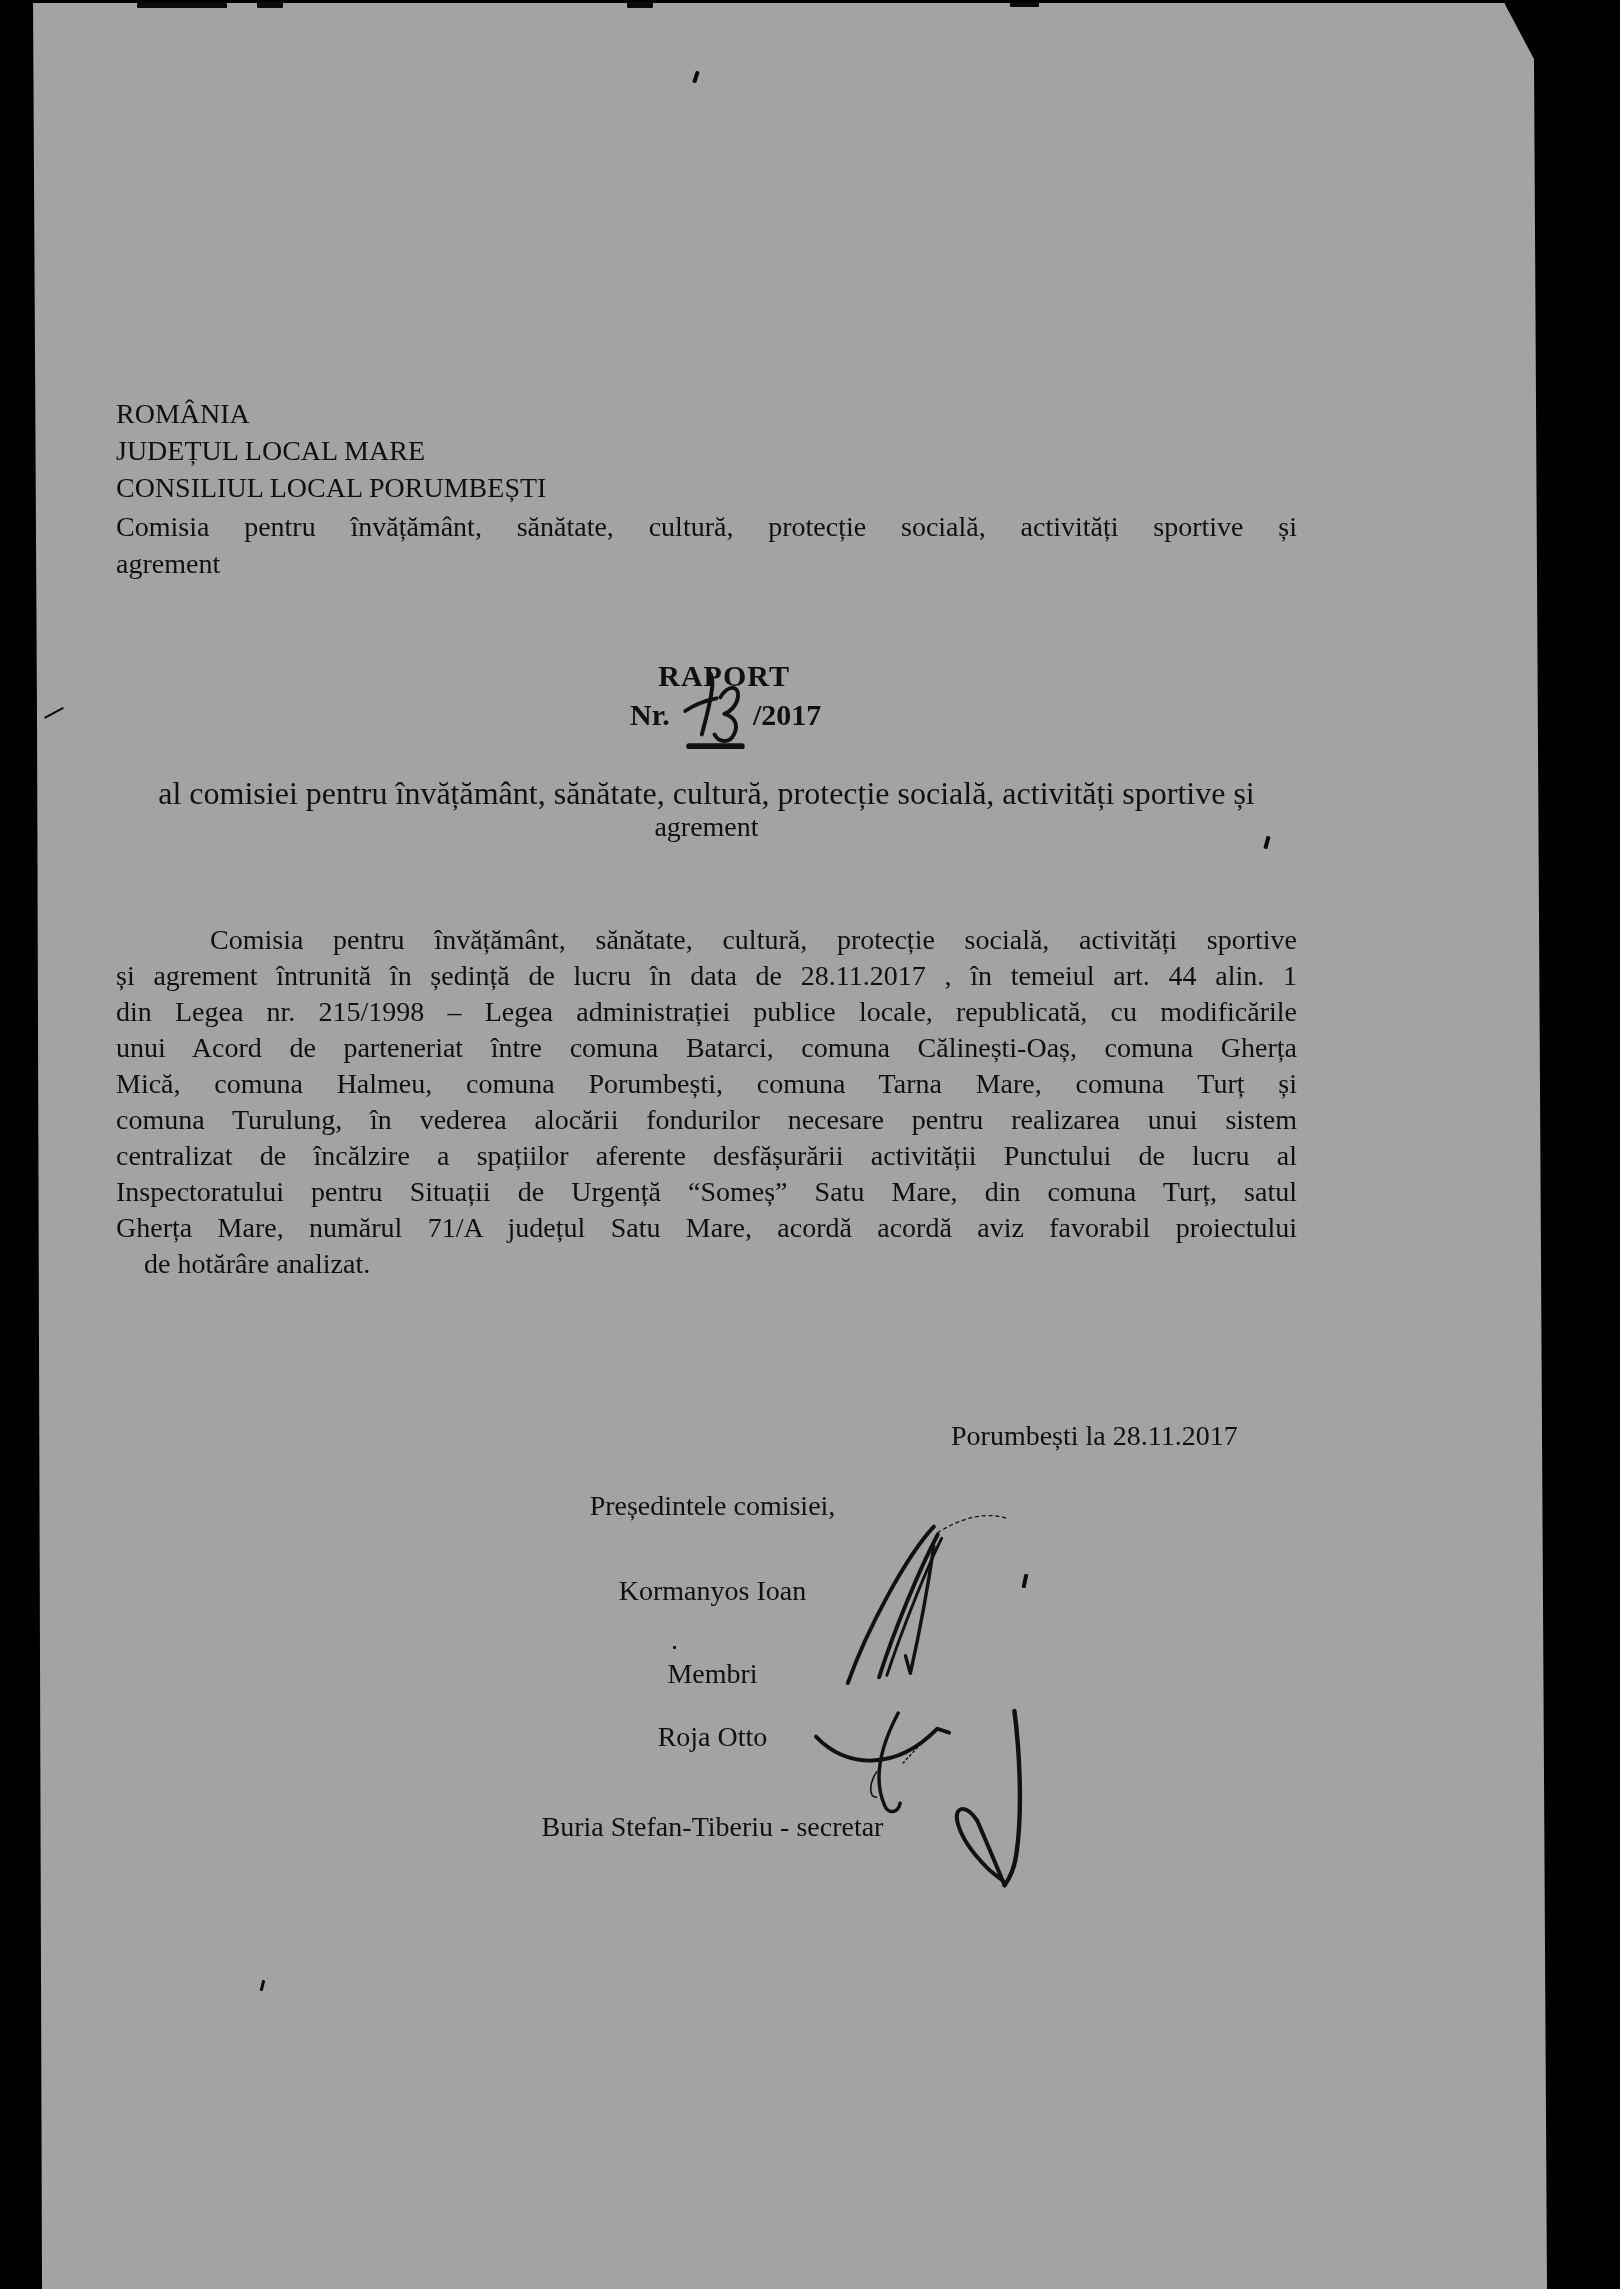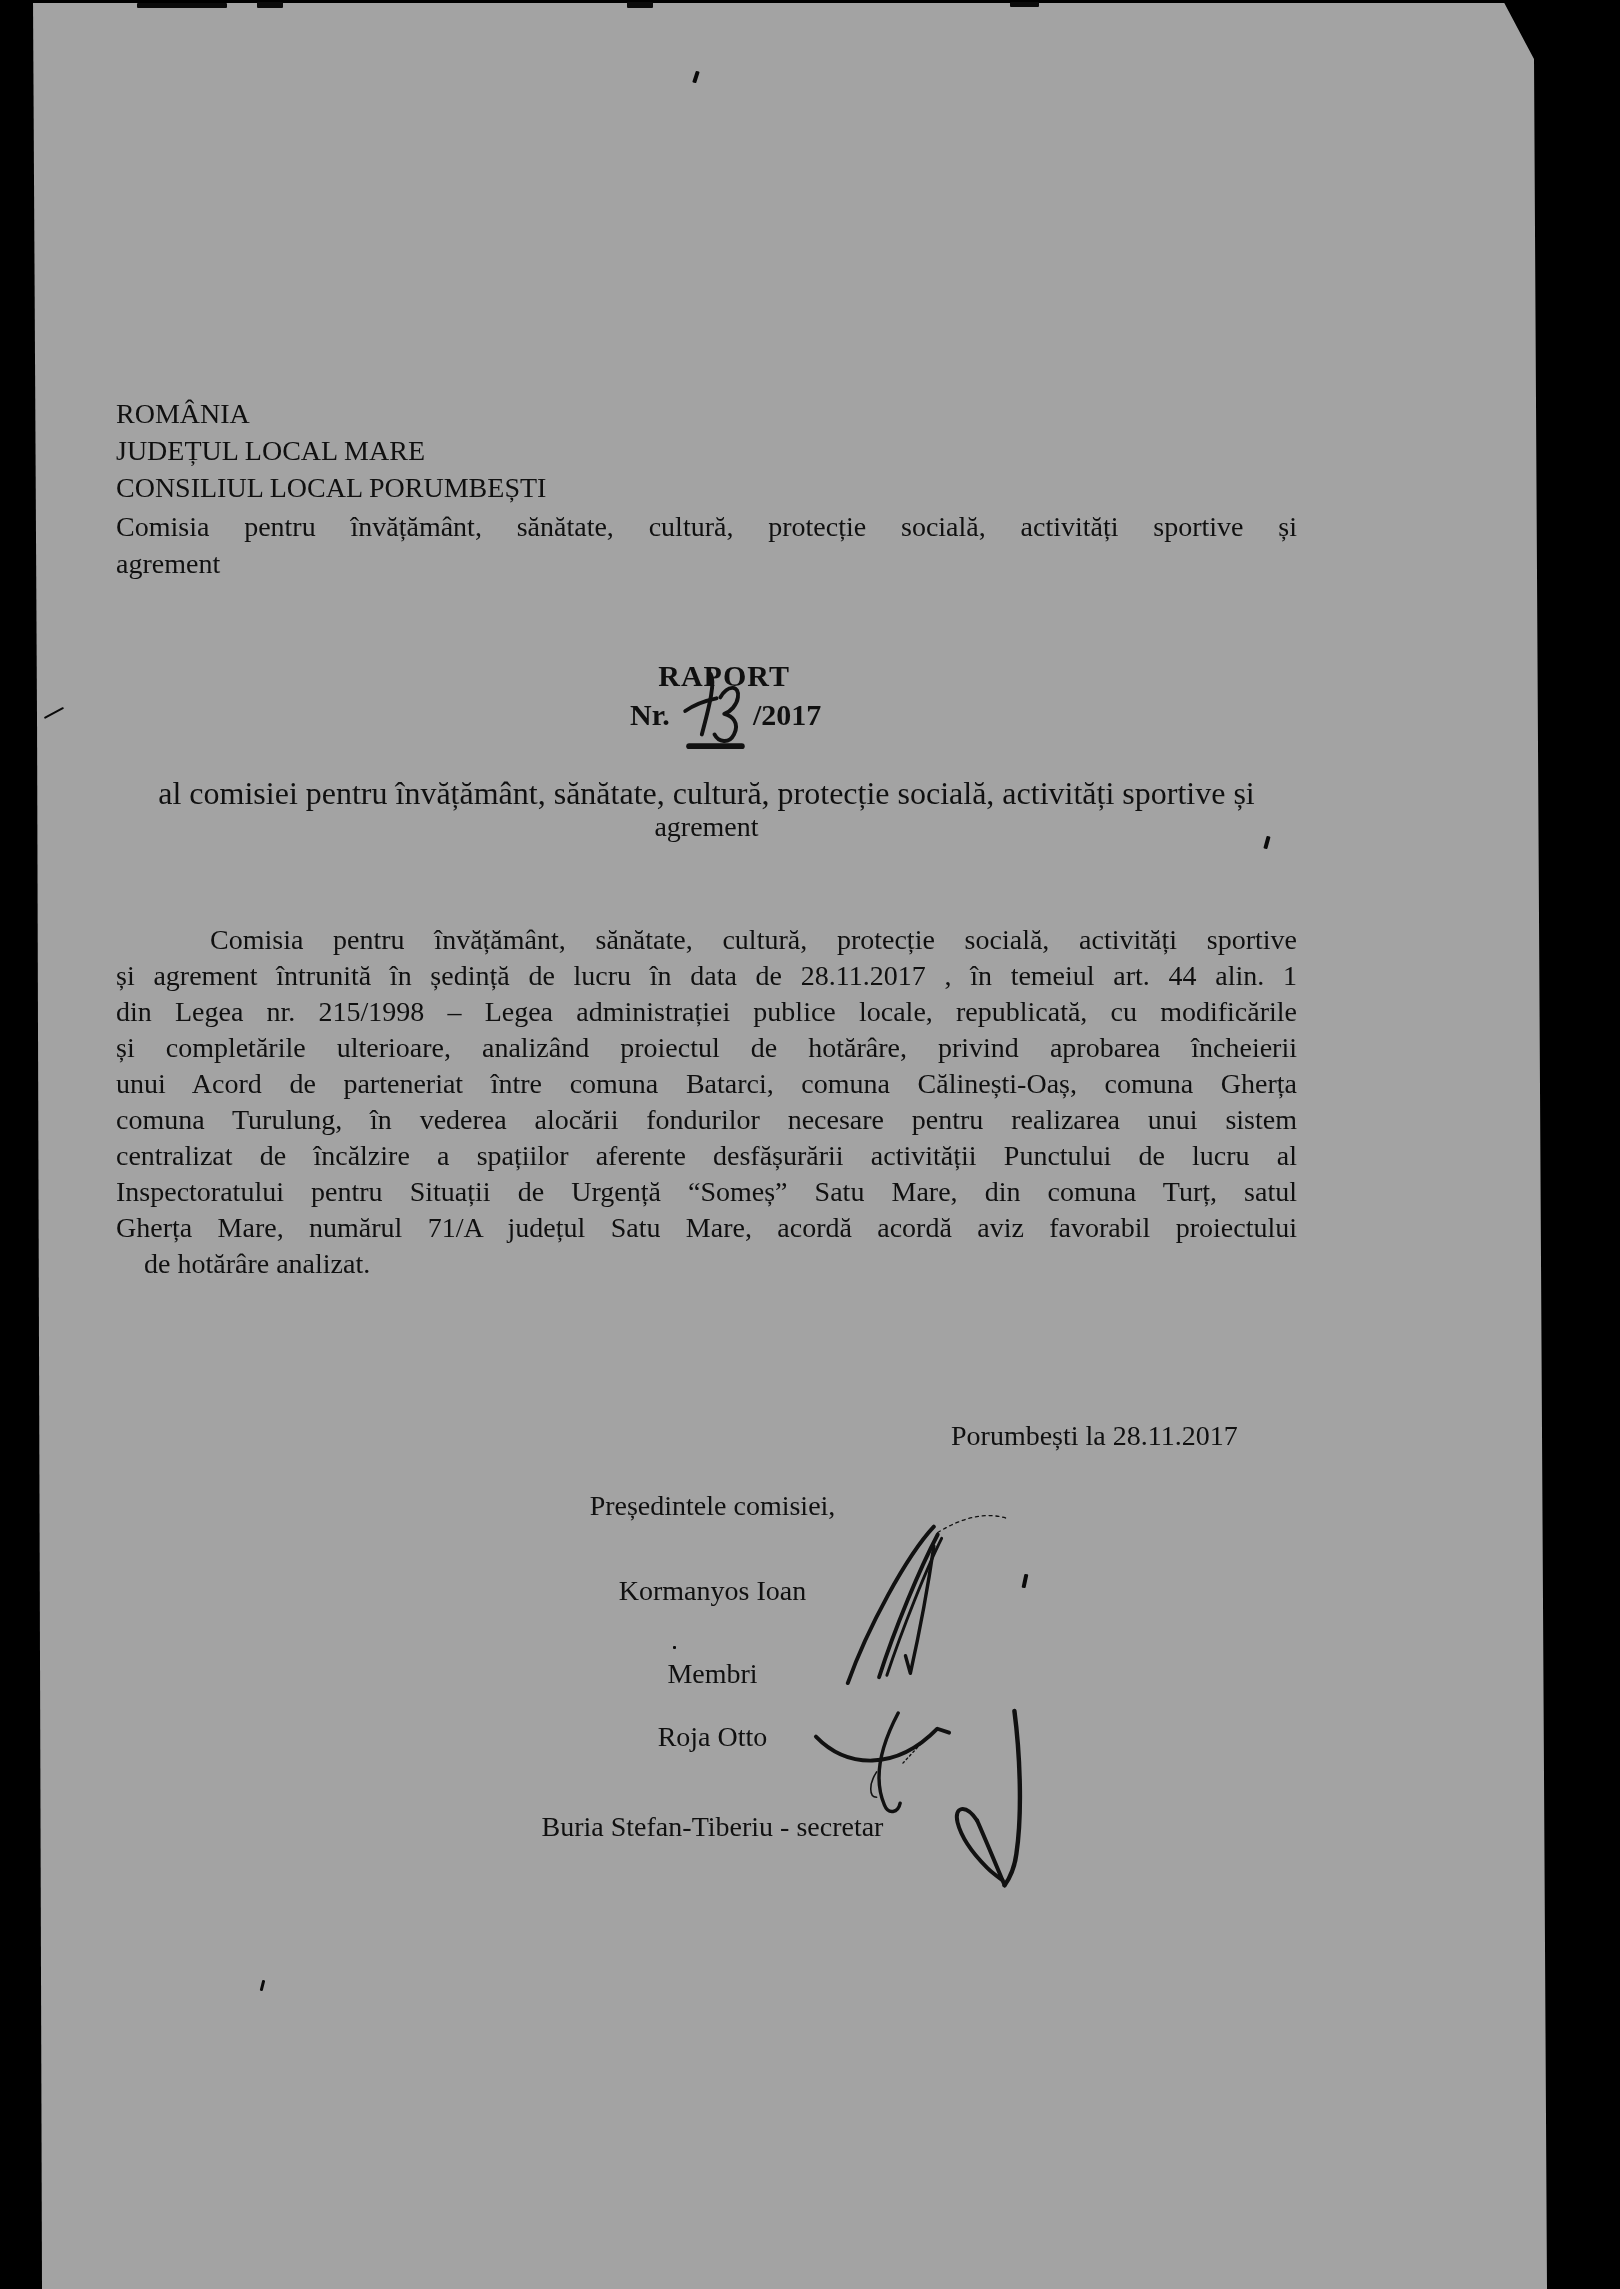--- a/index.html
+++ b/index.html
@@ -70,22 +70,22 @@
   </span>
   <span class="numpart" style="left:753px;top:698px;">/2017</span>
 
   <div class="abs centercol" style="top:775px;font-size:32px;">al comisiei pentru învățământ, sănătate, cultură, protecție socială, activități sportive și</div>
   <div class="abs centercol" style="top:811px;font-size:28px;">agrement</div>
 
   <div class="abs" style="left:116px;top:922px;width:1181px;">
     <div class="just indent">Comisia pentru învățământ, sănătate, cultură, protecție socială, activități sportive</div>
     <div class="just">și agrement  întrunită în ședință de lucru în data de 28.11.2017 , în temeiul art. 44 alin. 1</div>
     <div class="just">din Legea nr. 215/1998 – Legea administrației publice locale, republicată, cu modificările</div>
-    <div class="just">și completările ulterioare, analizând  proiectul de hotărâre, privind aprobarea încheierii</div>
     <div class="just">unui Acord de parteneriat între comuna Batarci, comuna Călinești-Oaș, comuna Gherța</div>
+    <div class="just">Mică, comuna Halmeu, comuna Porumbești, comuna Tarna Mare, comuna Turț și</div>
     <div class="just">comuna Turulung,  în vederea alocării fondurilor necesare pentru realizarea unui  sistem</div>
     <div class="just">centralizat de încălzire  a spațiilor aferente desfășurării activității Punctului de lucru al</div>
     <div class="just">Inspectoratului pentru Situații de Urgență “Someș” Satu Mare, din comuna Turț, satul</div>
     <div class="just">Gherța Mare, numărul 71/A județul Satu Mare,  acordă  acordă aviz favorabil proiectului</div>
     <div class="just just-last">de hotărâre analizat.</div>
   </div>
 
   <div class="abs sigline" style="left:951px;top:1420px;">Porumbești la  28.11.2017</div>
 
   <div class="abs sigline" style="left:95px;width:1235px;top:1490px;text-align:center;">Președintele comisiei,</div>

